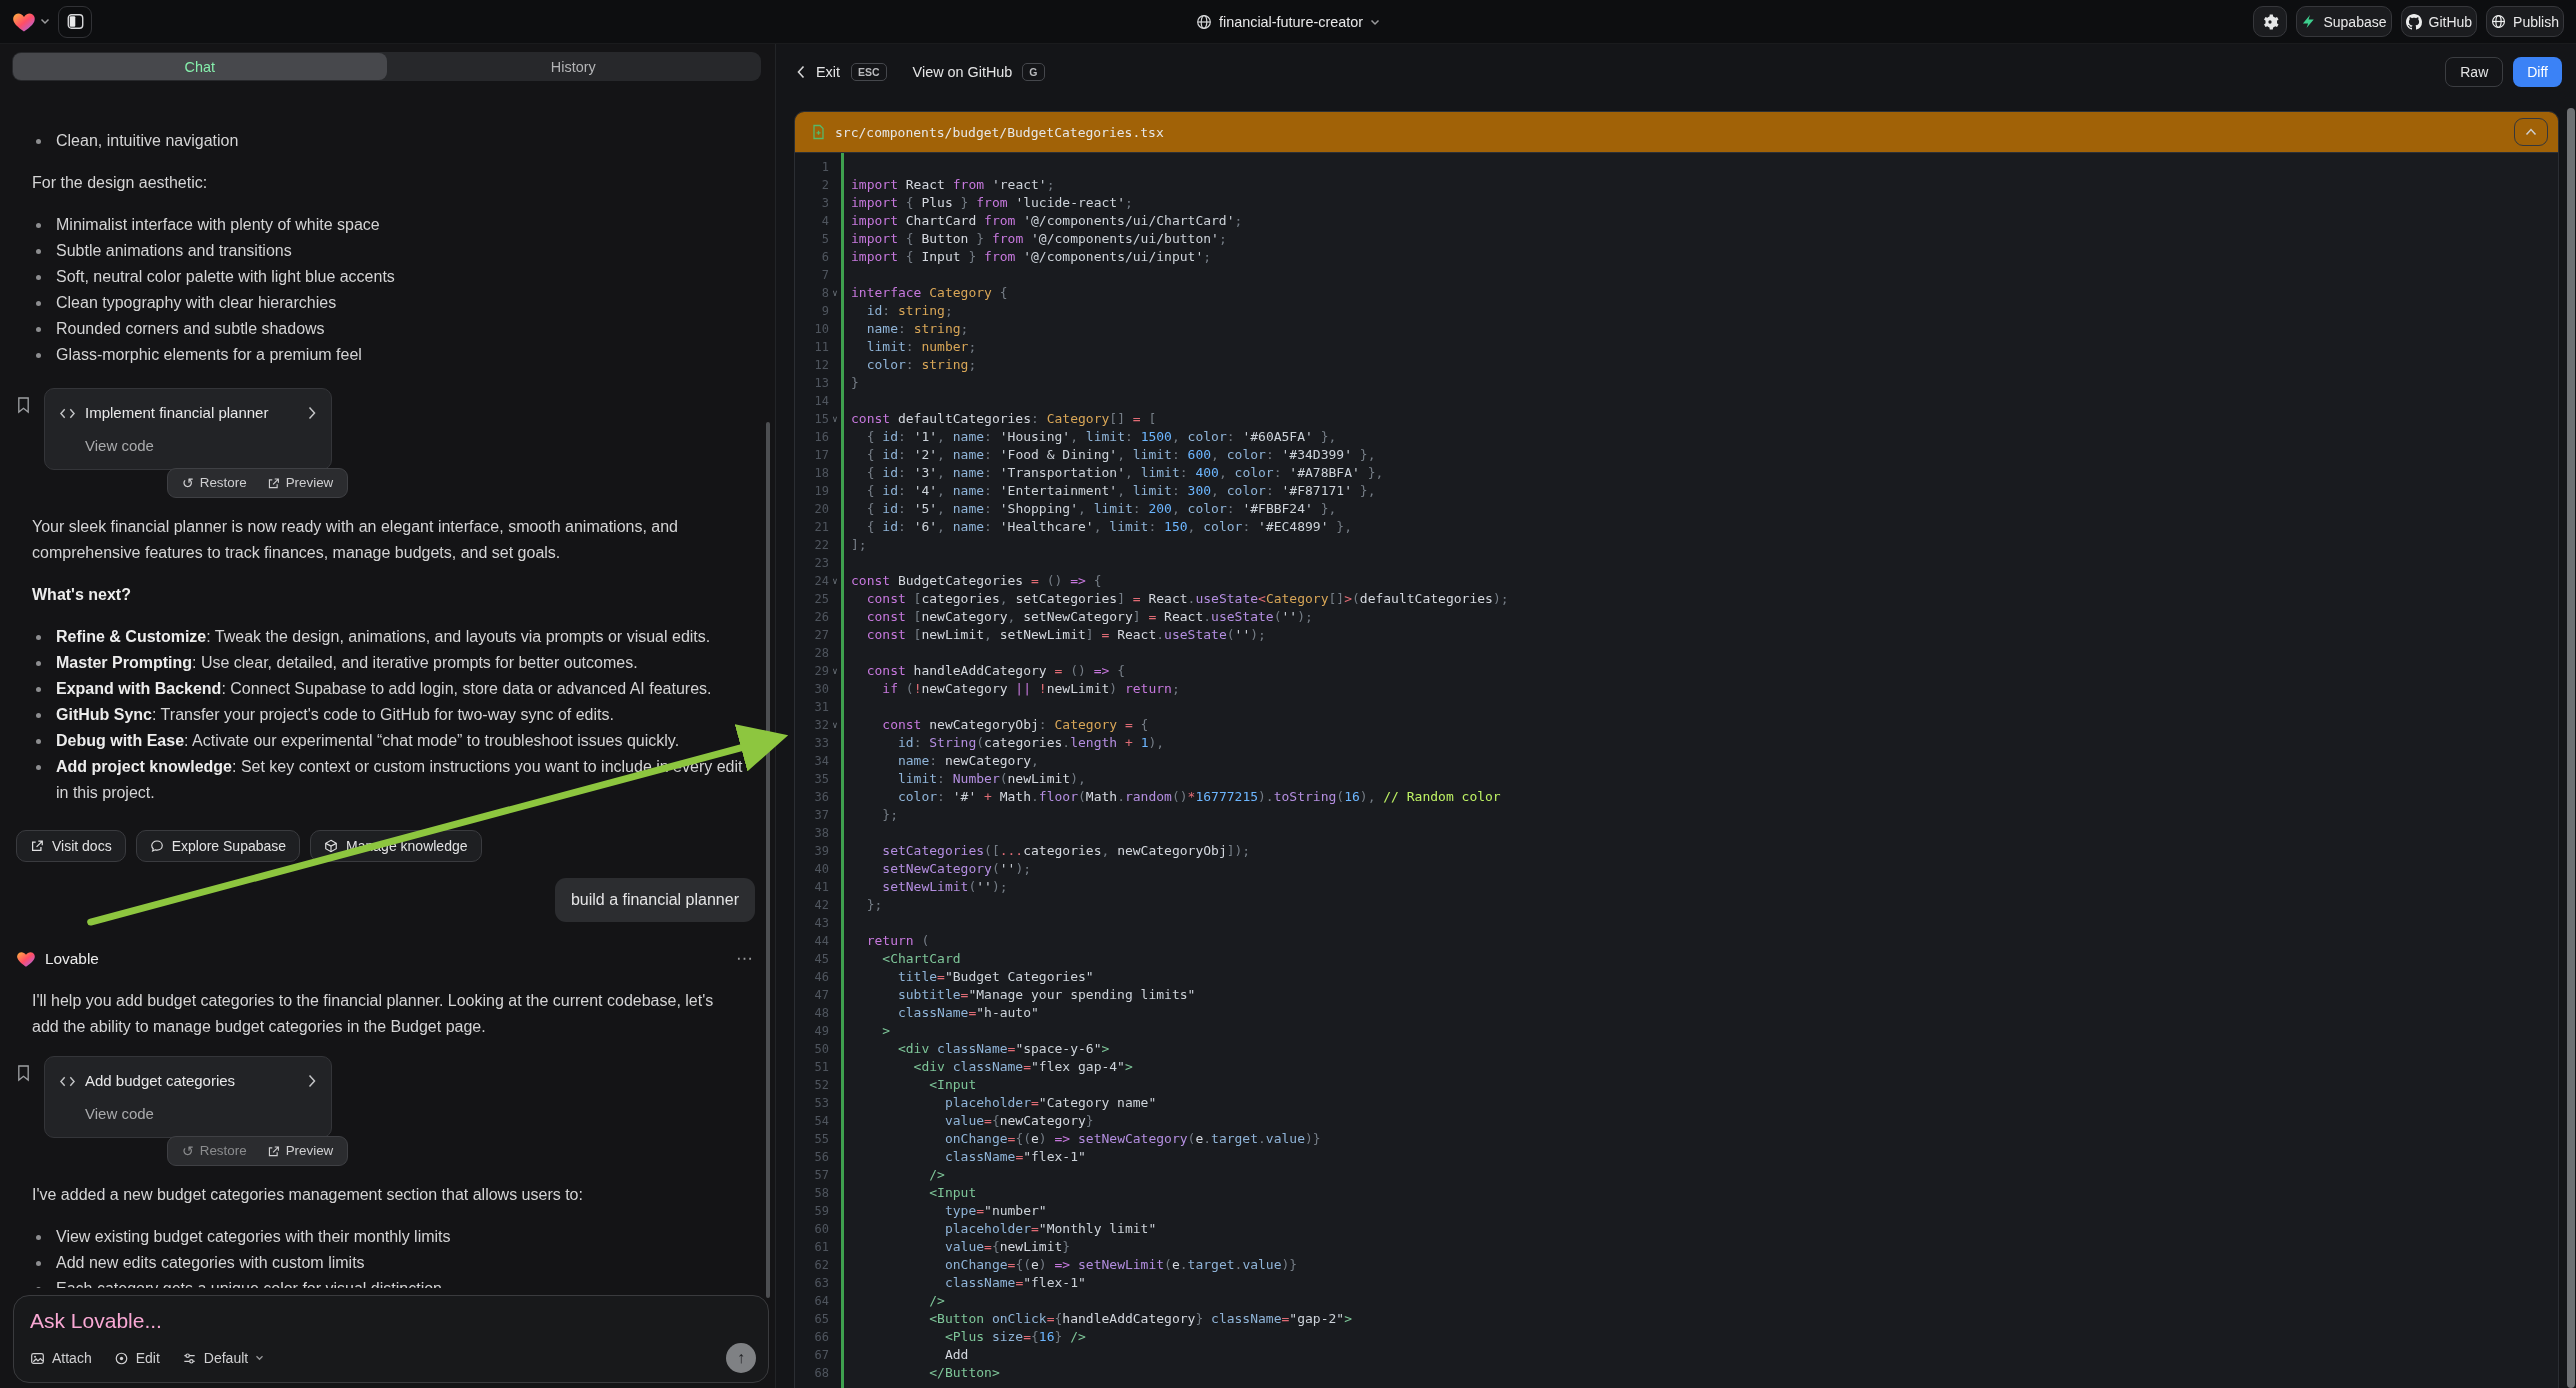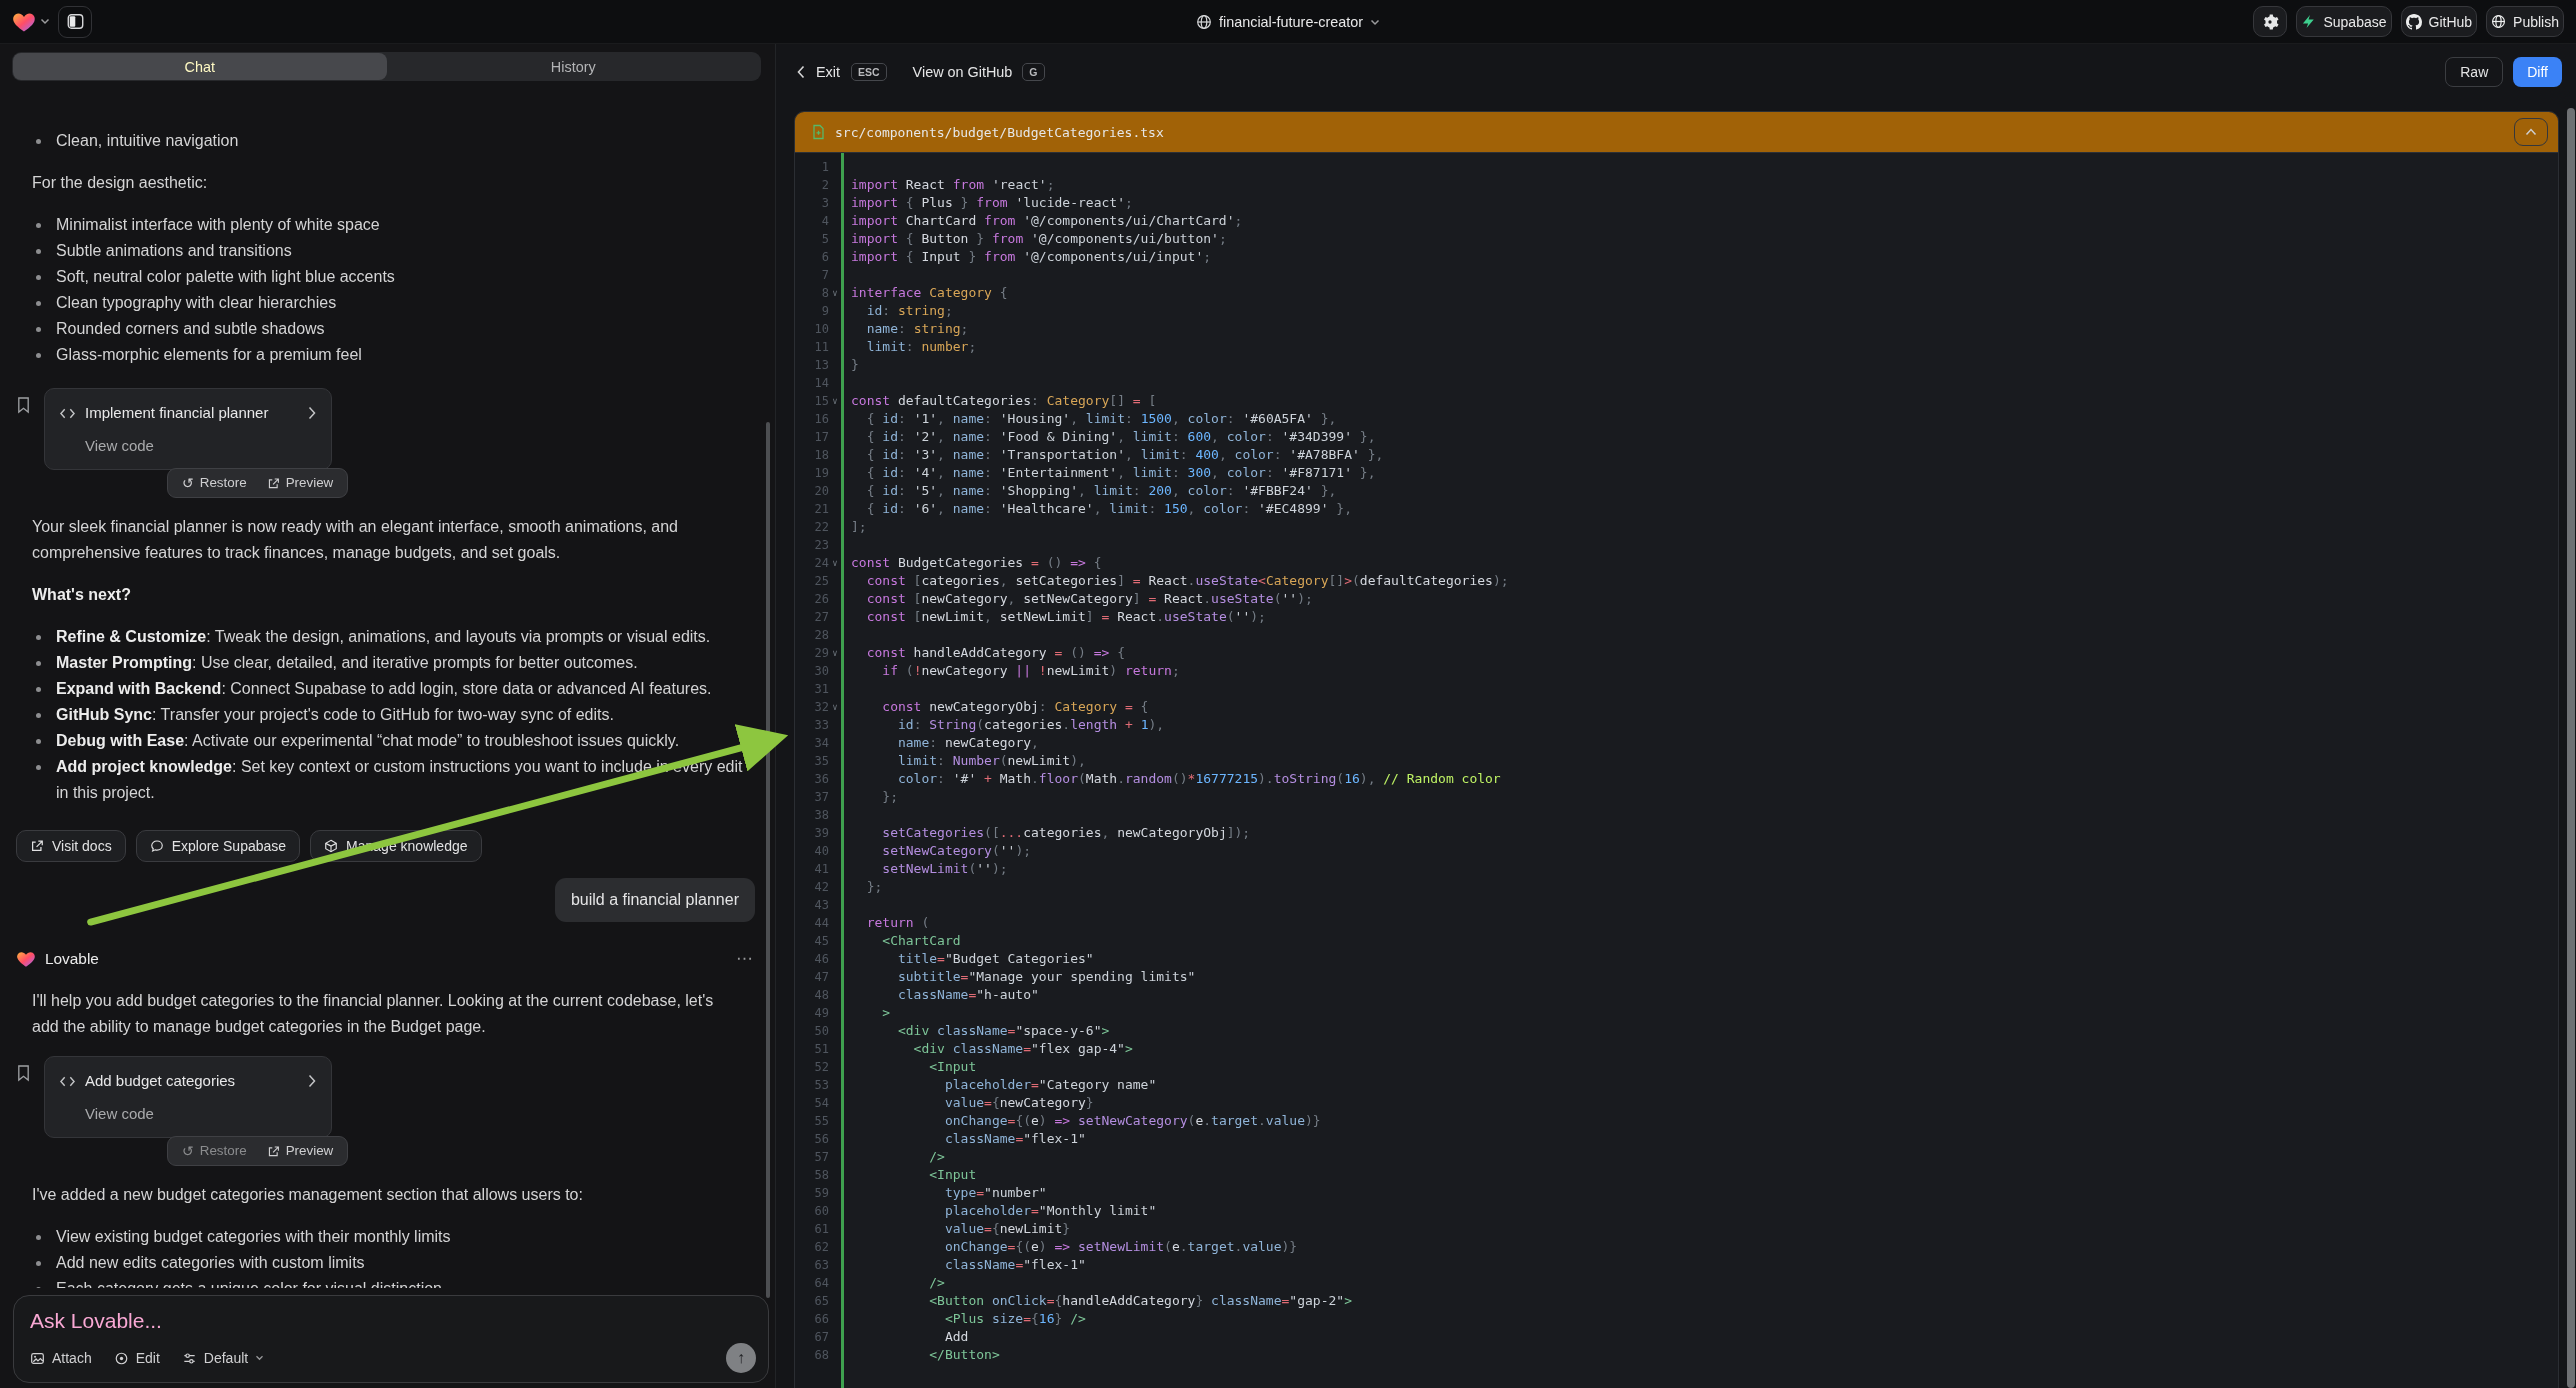--- a/index.html
+++ b/index.html
@@ -21,21 +21,21 @@
   .tb-btn{height:31px;display:flex;align-items:center;gap:7px;padding:0 4px;border:1px solid #36373b;
           border-radius:10px;background:#1b1c1f;color:#e9e9ea;font-size:14px;}
   .tb-btn.square{width:34px;padding:0;justify-content:center;}
 
   
   .chat{position:absolute;left:0;top:44px;width:775px;bottom:0;background:#141416;}
   .tabs{position:absolute;left:12px;right:14px;top:8px;height:29px;background:#27282b;border-radius:9px;
         display:flex;padding:1px;}
   .tab{flex:1;display:flex;align-items:center;justify-content:center;font-size:14.4px;color:#b3b4b6;
        border-radius:8px;}
-  .tab.active{background:#47484c;color:#fef9c3;}
+  .tab.active{background:#47484c;color:#86efac;}
   .chat-scroll{position:absolute;left:0;right:0;top:80px;bottom:100px;padding:4px 16px 0 16px;overflow:hidden;
                font-size:16px;line-height:26px;color:#d4d4d5;}
   .chat-scroll p{margin:16px;}
   ul.blist{list-style:none;margin:0;padding:0 0 0 18px;}
   ul.blist li{position:relative;padding-left:22px;}
   ul.blist li::before{content:"";position:absolute;left:2px;top:11px;width:5px;height:5px;border-radius:50%;
                       background:#8d8e90;}
   .bold,b{color:#ececec;font-weight:bold;}
   .mt10{margin-top:10px;}.mt14{margin-top:14px;}.mt16{margin-top:16px;}
   .mt22{margin-top:22px;}.mt36{margin-top:36px;}
@@ -398,20 +398,21 @@
             <div class="code-row"><span class="ln">2</span><span class="fold"></span><span class="ct"><span class="k">import</span><span class="i"> React </span><span class="k">from</span><span class="s"> 'react'</span><span class="p">;</span></span></div>
             <div class="code-row"><span class="ln">3</span><span class="fold"></span><span class="ct"><span class="k">import</span><span class="p"> { </span><span class="i">Plus</span><span class="p"> } </span><span class="k">from</span><span class="s"> 'lucide-react'</span><span class="p">;</span></span></div>
             <div class="code-row"><span class="ln">4</span><span class="fold"></span><span class="ct"><span class="k">import</span><span class="i"> ChartCard </span><span class="k">from</span><span class="s"> '@/components/ui/ChartCard'</span><span class="p">;</span></span></div>
             <div class="code-row"><span class="ln">5</span><span class="fold"></span><span class="ct"><span class="k">import</span><span class="p"> { </span><span class="i">Button</span><span class="p"> } </span><span class="k">from</span><span class="s"> '@/components/ui/button'</span><span class="p">;</span></span></div>
             <div class="code-row"><span class="ln">6</span><span class="fold"></span><span class="ct"><span class="k">import</span><span class="p"> { </span><span class="i">Input</span><span class="p"> } </span><span class="k">from</span><span class="s"> '@/components/ui/input'</span><span class="p">;</span></span></div>
             <div class="code-row"><span class="ln">7</span><span class="fold"></span><span class="ct">&nbsp;</span></div>
             <div class="code-row"><span class="ln">8</span><span class="fold">∨</span><span class="ct"><span class="k">interface</span><span class="t"> Category </span><span class="p">{</span></span></div>
             <div class="code-row"><span class="ln">9</span><span class="fold"></span><span class="ct"><span class="a">  id</span><span class="p">: </span><span class="t">string</span><span class="p">;</span></span></div>
             <div class="code-row"><span class="ln">10</span><span class="fold"></span><span class="ct"><span class="a">  name</span><span class="p">: </span><span class="t">string</span><span class="p">;</span></span></div>
             <div class="code-row"><span class="ln">11</span><span class="fold"></span><span class="ct"><span class="a">  limit</span><span class="p">: </span><span class="t">number</span><span class="p">;</span></span></div>
+            <div class="code-row"><span class="ln">12</span><span class="fold"></span><span class="ct"><span class="a">  color</span><span class="p">: </span><span class="t">string</span><span class="p">;</span></span></div>
             <div class="code-row"><span class="ln">13</span><span class="fold"></span><span class="ct"><span class="p">}</span></span></div>
             <div class="code-row"><span class="ln">14</span><span class="fold"></span><span class="ct">&nbsp;</span></div>
             <div class="code-row"><span class="ln">15</span><span class="fold">∨</span><span class="ct"><span class="k">const</span><span class="i"> defaultCategories</span><span class="p">: </span><span class="t">Category</span><span class="p">[] </span><span class="o">=</span><span class="p"> [</span></span></div>
             <div class="code-row"><span class="ln">16</span><span class="fold"></span><span class="ct"><span class="p">  { </span><span class="a">id</span><span class="p">: </span><span class="s">'1'</span><span class="p">, </span><span class="a">name</span><span class="p">: </span><span class="s">'Housing'</span><span class="p">, </span><span class="a">limit</span><span class="p">: </span><span class="n">1500</span><span class="p">, </span><span class="a">color</span><span class="p">: </span><span class="s">'#60A5FA'</span><span class="p"> },</span></span></div>
             <div class="code-row"><span class="ln">17</span><span class="fold"></span><span class="ct"><span class="p">  { </span><span class="a">id</span><span class="p">: </span><span class="s">'2'</span><span class="p">, </span><span class="a">name</span><span class="p">: </span><span class="s">'Food &amp; Dining'</span><span class="p">, </span><span class="a">limit</span><span class="p">: </span><span class="n">600</span><span class="p">, </span><span class="a">color</span><span class="p">: </span><span class="s">'#34D399'</span><span class="p"> },</span></span></div>
             <div class="code-row"><span class="ln">18</span><span class="fold"></span><span class="ct"><span class="p">  { </span><span class="a">id</span><span class="p">: </span><span class="s">'3'</span><span class="p">, </span><span class="a">name</span><span class="p">: </span><span class="s">'Transportation'</span><span class="p">, </span><span class="a">limit</span><span class="p">: </span><span class="n">400</span><span class="p">, </span><span class="a">color</span><span class="p">: </span><span class="s">'#A78BFA'</span><span class="p"> },</span></span></div>
             <div class="code-row"><span class="ln">19</span><span class="fold"></span><span class="ct"><span class="p">  { </span><span class="a">id</span><span class="p">: </span><span class="s">'4'</span><span class="p">, </span><span class="a">name</span><span class="p">: </span><span class="s">'Entertainment'</span><span class="p">, </span><span class="a">limit</span><span class="p">: </span><span class="n">300</span><span class="p">, </span><span class="a">color</span><span class="p">: </span><span class="s">'#F87171'</span><span class="p"> },</span></span></div>
             <div class="code-row"><span class="ln">20</span><span class="fold"></span><span class="ct"><span class="p">  { </span><span class="a">id</span><span class="p">: </span><span class="s">'5'</span><span class="p">, </span><span class="a">name</span><span class="p">: </span><span class="s">'Shopping'</span><span class="p">, </span><span class="a">limit</span><span class="p">: </span><span class="n">200</span><span class="p">, </span><span class="a">color</span><span class="p">: </span><span class="s">'#FBBF24'</span><span class="p"> },</span></span></div>
             <div class="code-row"><span class="ln">21</span><span class="fold"></span><span class="ct"><span class="p">  { </span><span class="a">id</span><span class="p">: </span><span class="s">'6'</span><span class="p">, </span><span class="a">name</span><span class="p">: </span><span class="s">'Healthcare'</span><span class="p">, </span><span class="a">limit</span><span class="p">: </span><span class="n">150</span><span class="p">, </span><span class="a">color</span><span class="p">: </span><span class="s">'#EC4899'</span><span class="p"> },</span></span></div>
             <div class="code-row"><span class="ln">22</span><span class="fold"></span><span class="ct"><span class="p">];</span></span></div>

